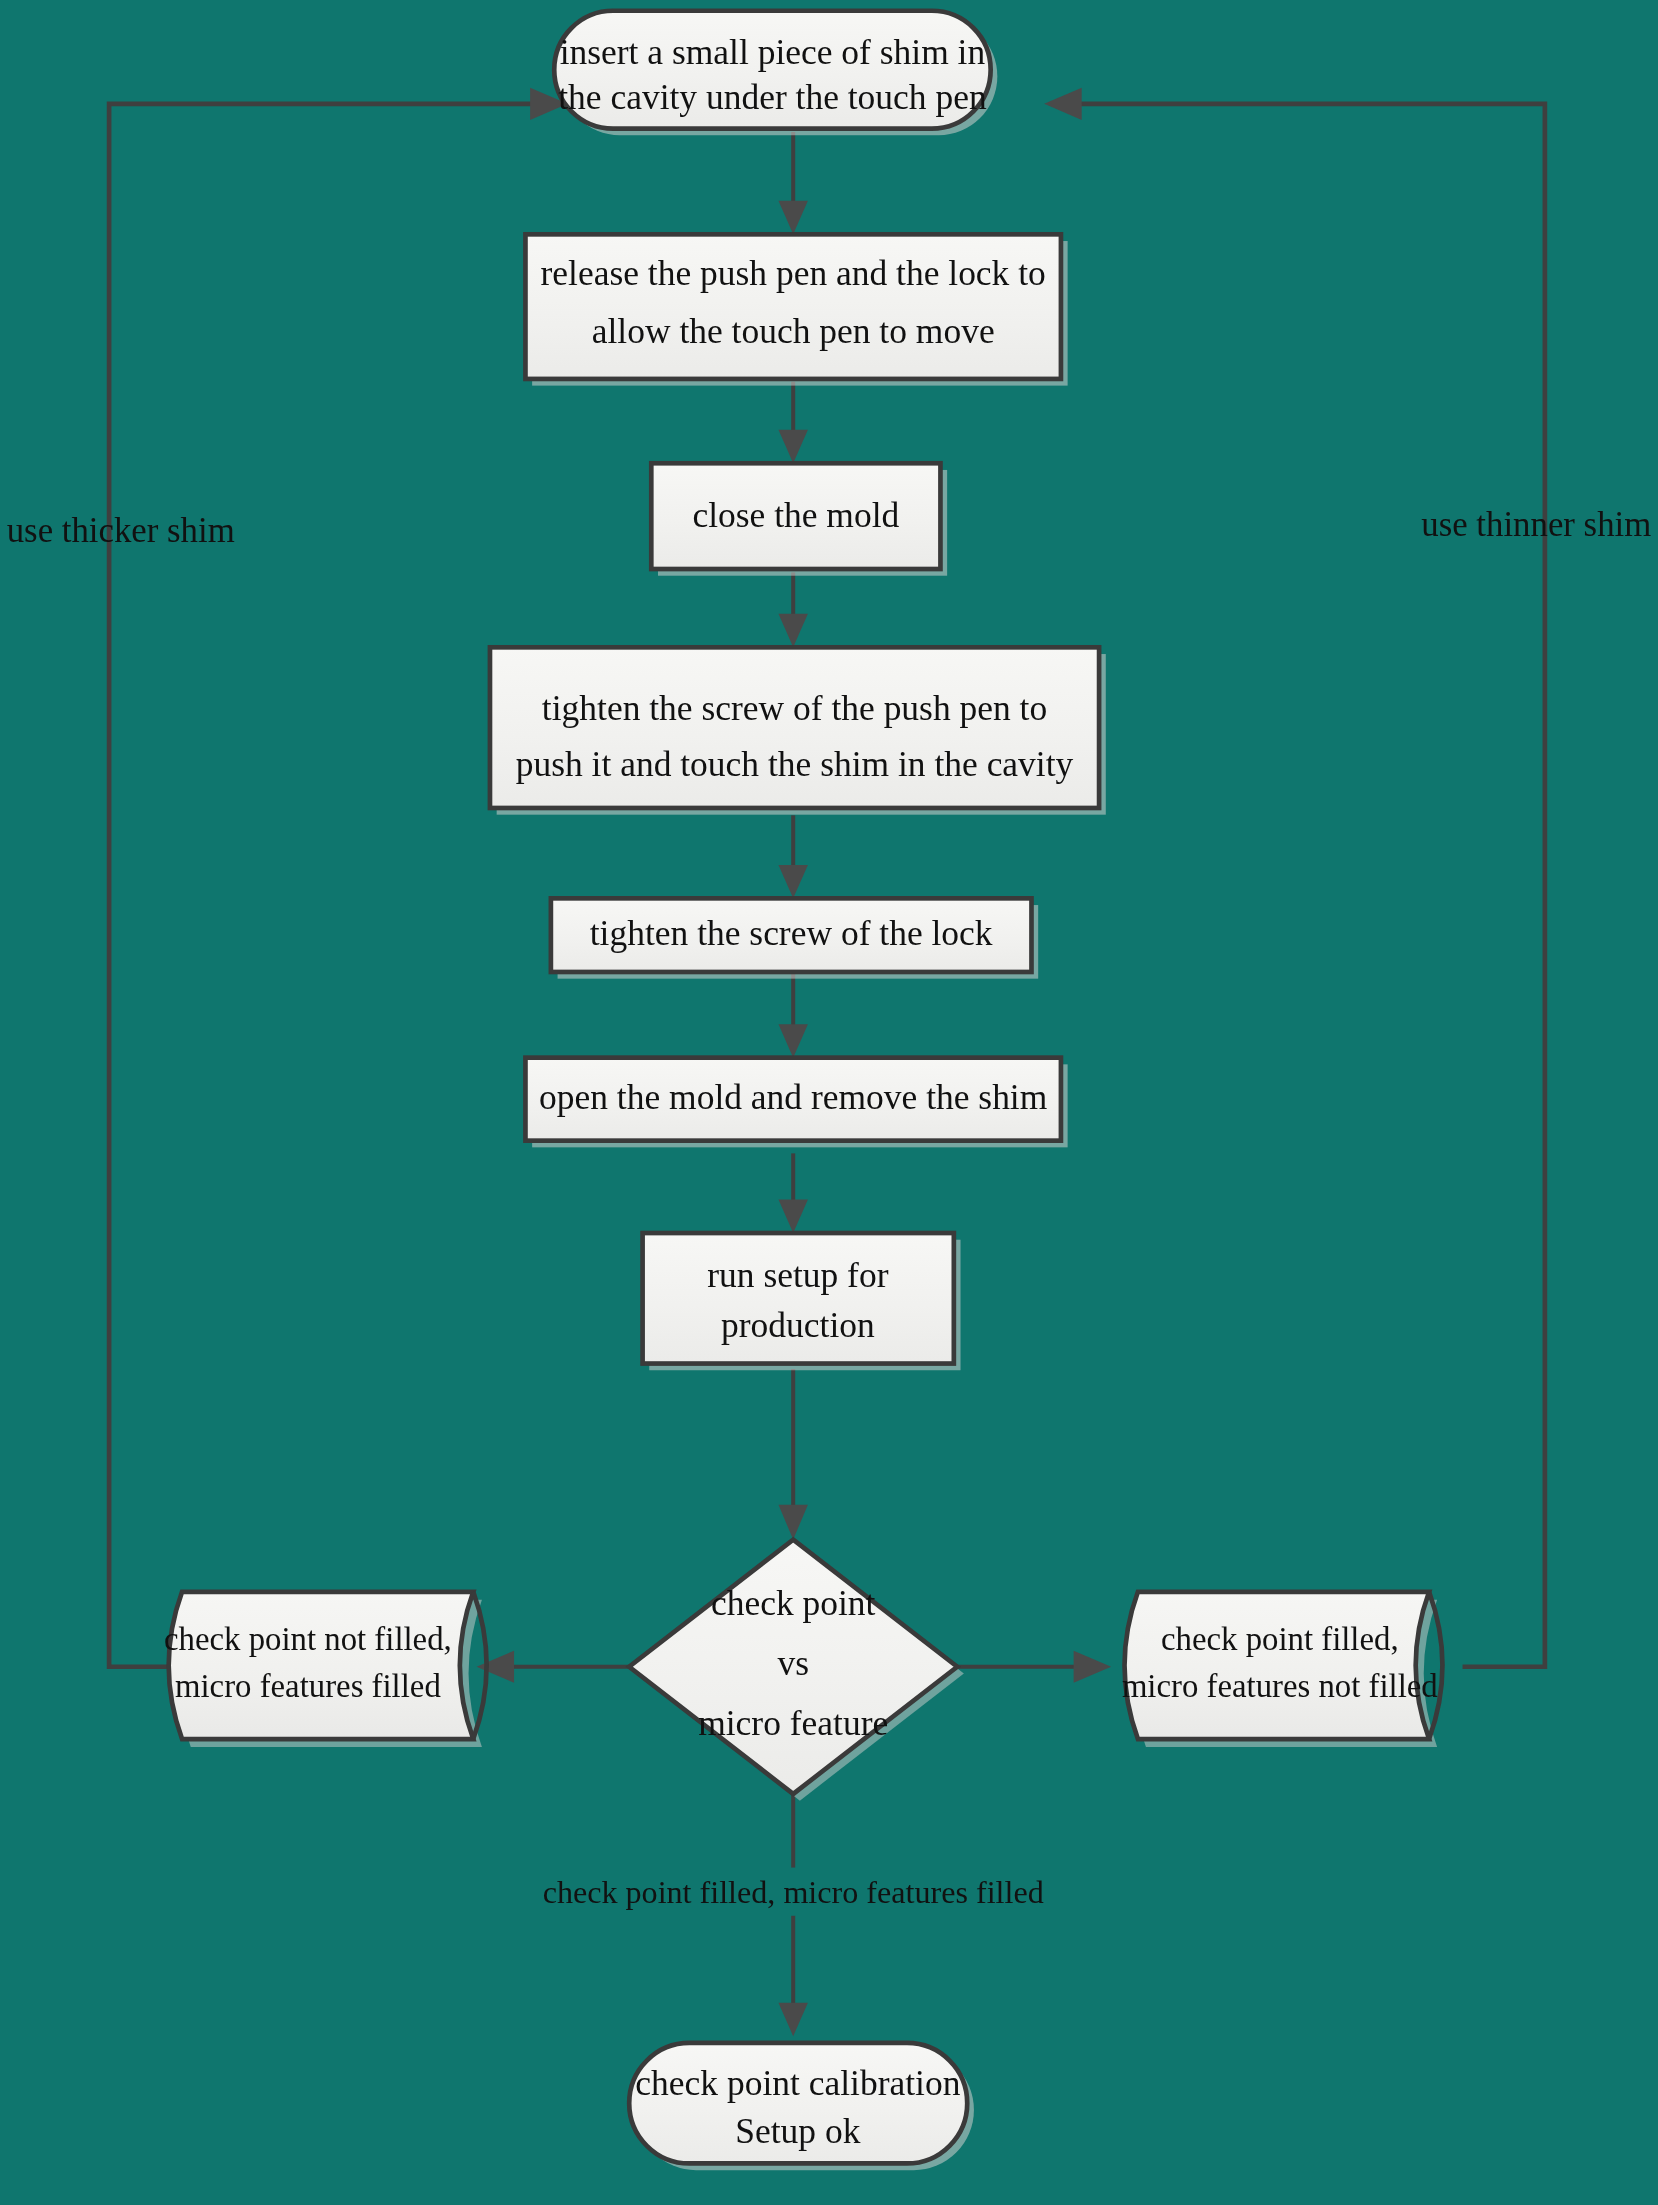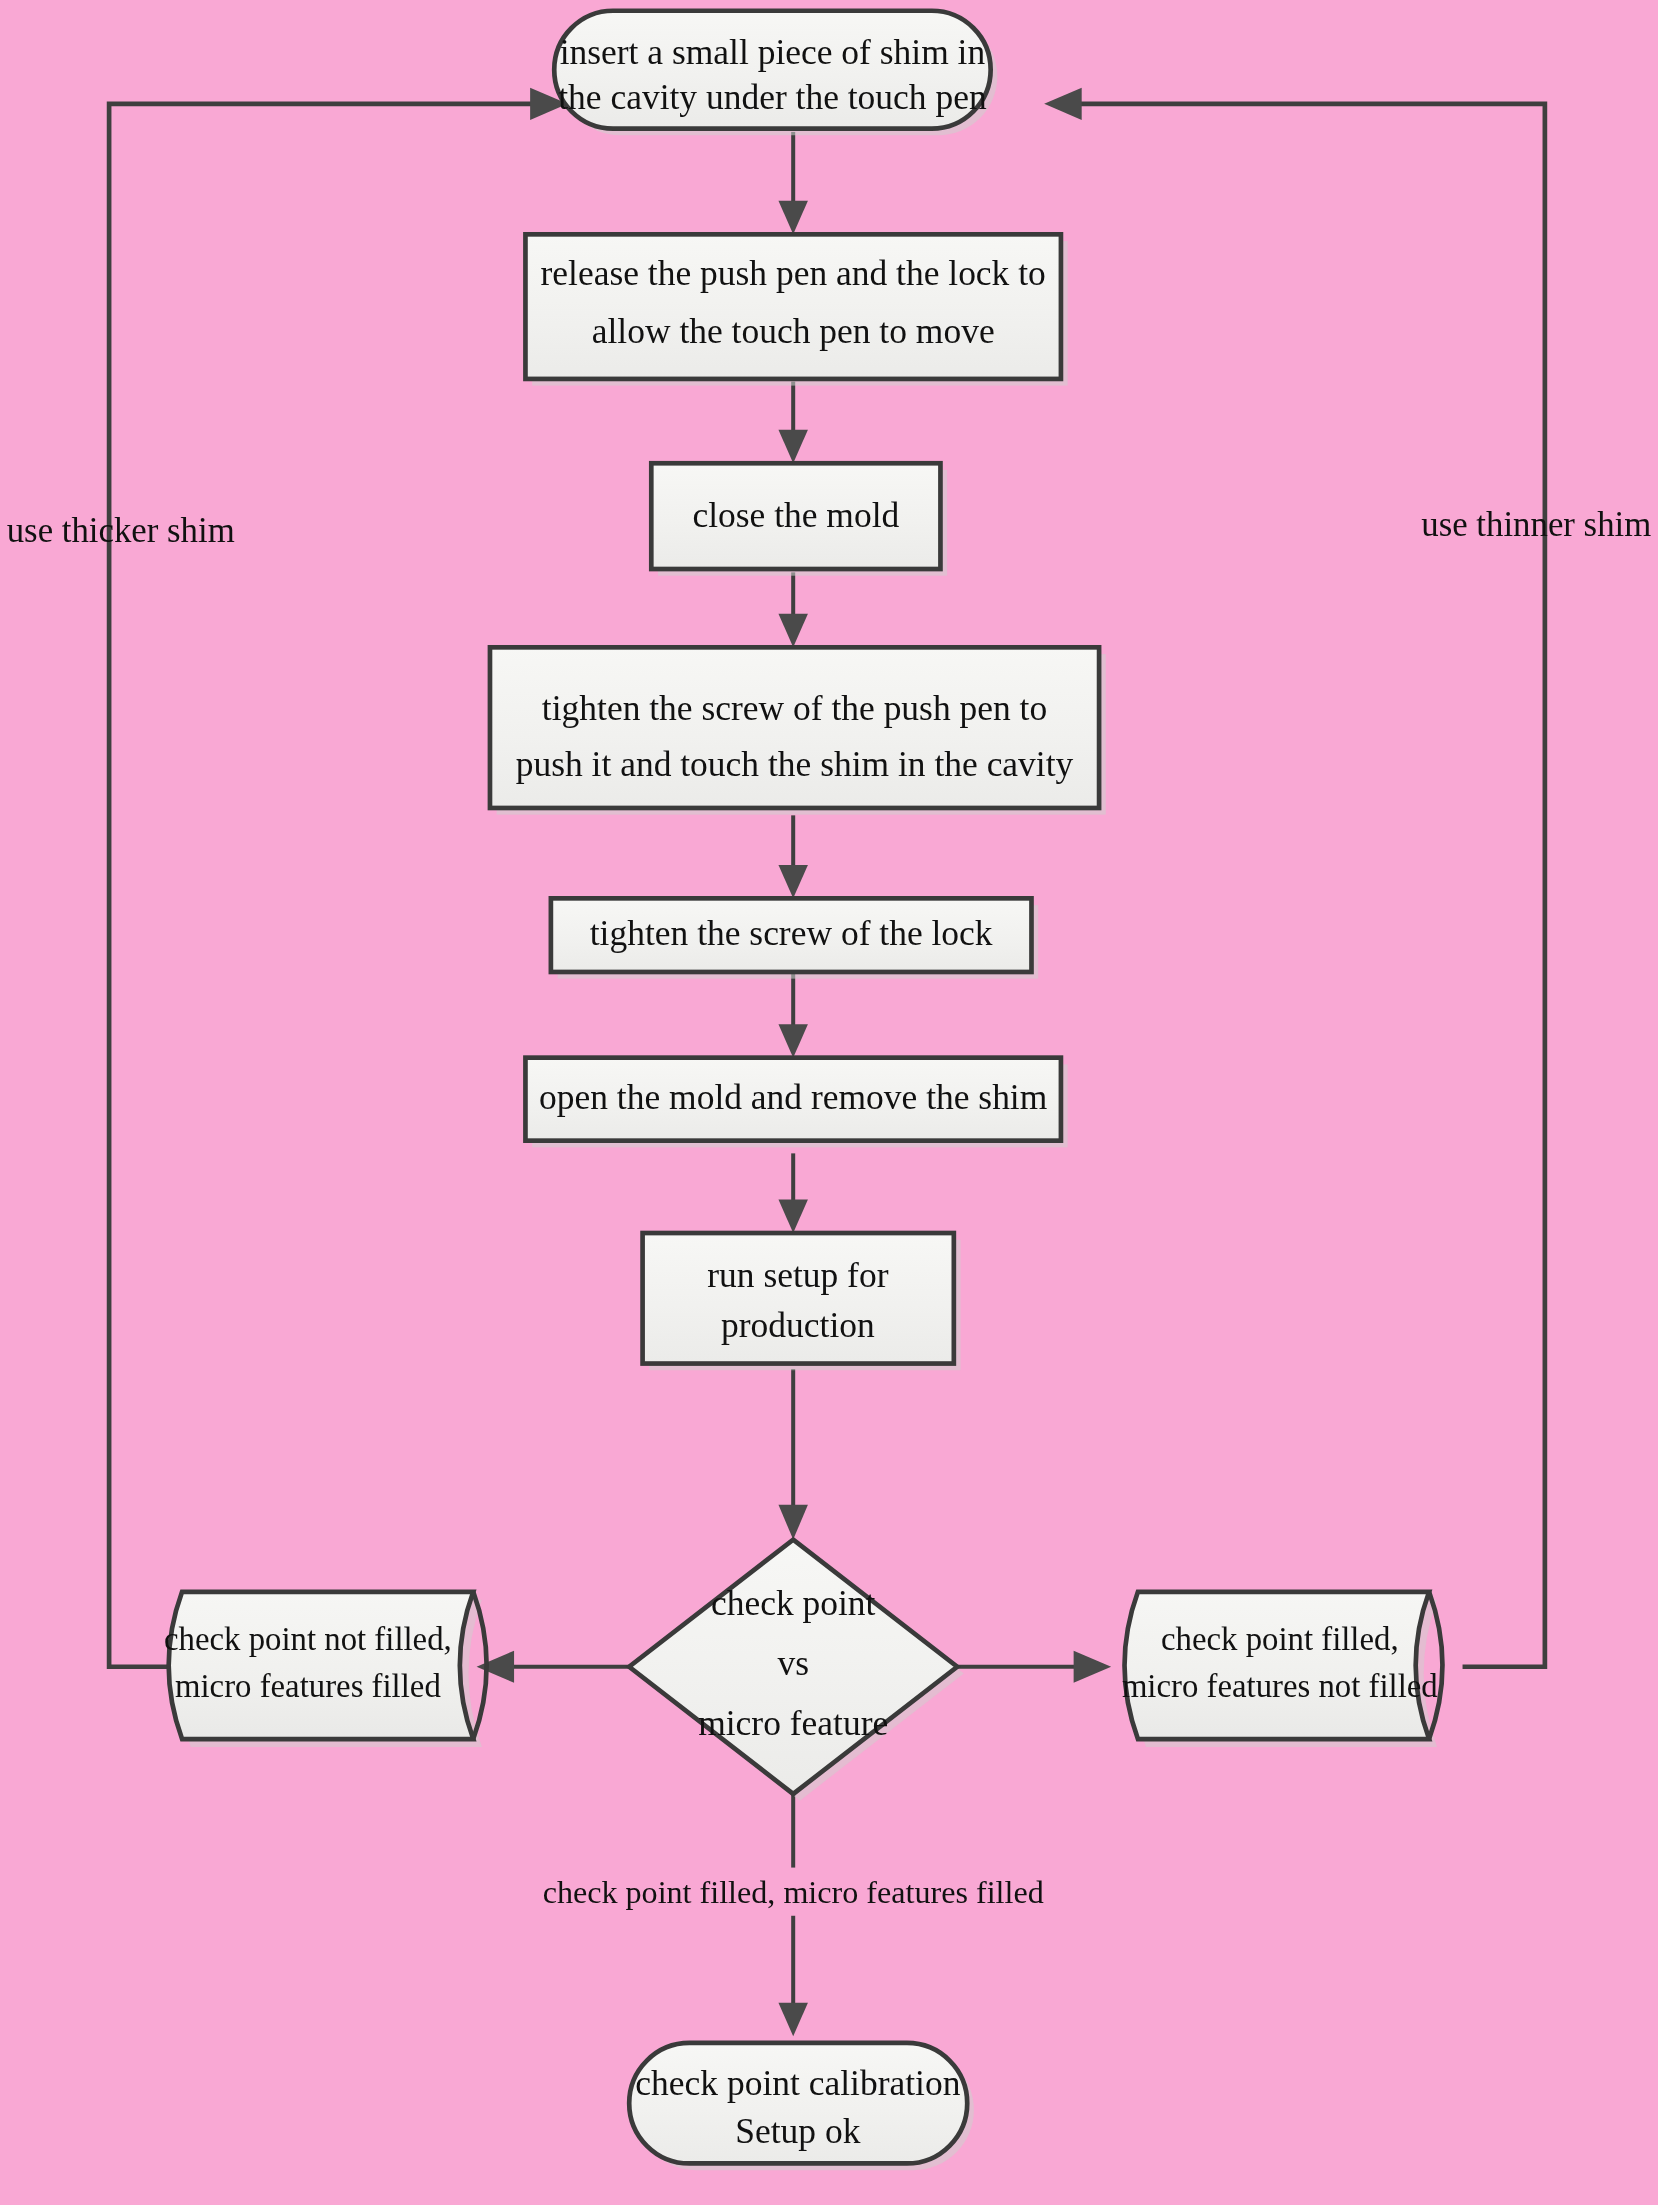--- a/index.html
+++ b/index.html
@@ -7,21 +7,21 @@
     padding: 0;
     background: #ffffff;
   }
   body {
     font-family: "Liberation Serif", "DejaVu Serif", serif;
   }
   #flow-root {
     position: relative;
     width: 1658px;
     height: 2205px;
-    background: #f9a8d4;
+    background: #0f766e;
     overflow: hidden;
   }
   svg.flow-canvas {
     display: block;
     width: 1658px;
     height: 2205px;
   }
   .node-text {
     font-family: "Liberation Serif", "DejaVu Serif", serif;
     fill: #111111;

